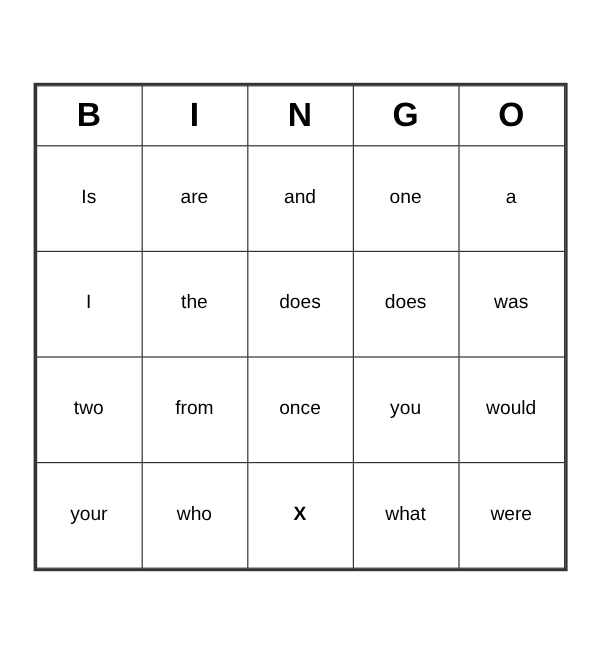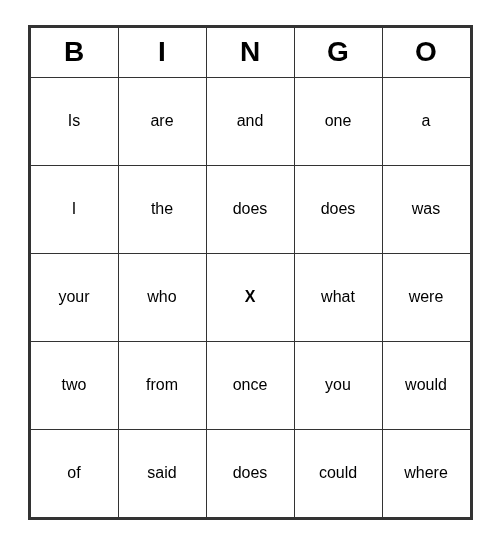--- a/index.html
+++ b/index.html
@@ -73,35 +73,28 @@
           <td>a</td>
         </tr>
         <tr>
           <td>I</td>
           <td>the</td>
           <td>does</td>
           <td>does</td>
           <td>was</td>
         </tr>
         <tr>
-          <td>your</td>
-          <td>who</td>
-          <td class="free-space">X</td>
-          <td>what</td>
-          <td>were</td>
-        </tr>
-        <tr>
           <td>two</td>
           <td>from</td>
           <td>once</td>
           <td>you</td>
           <td>would</td>
         </tr>
         <tr>
-          <td>of</td>
-          <td>said</td>
-          <td>does</td>
-          <td>could</td>
-          <td>where</td>
+          <td>your</td>
+          <td>who</td>
+          <td class="free-space">X</td>
+          <td>what</td>
+          <td>were</td>
         </tr>
       </tbody>
   </table>
 </div>
 
 </body></html>

